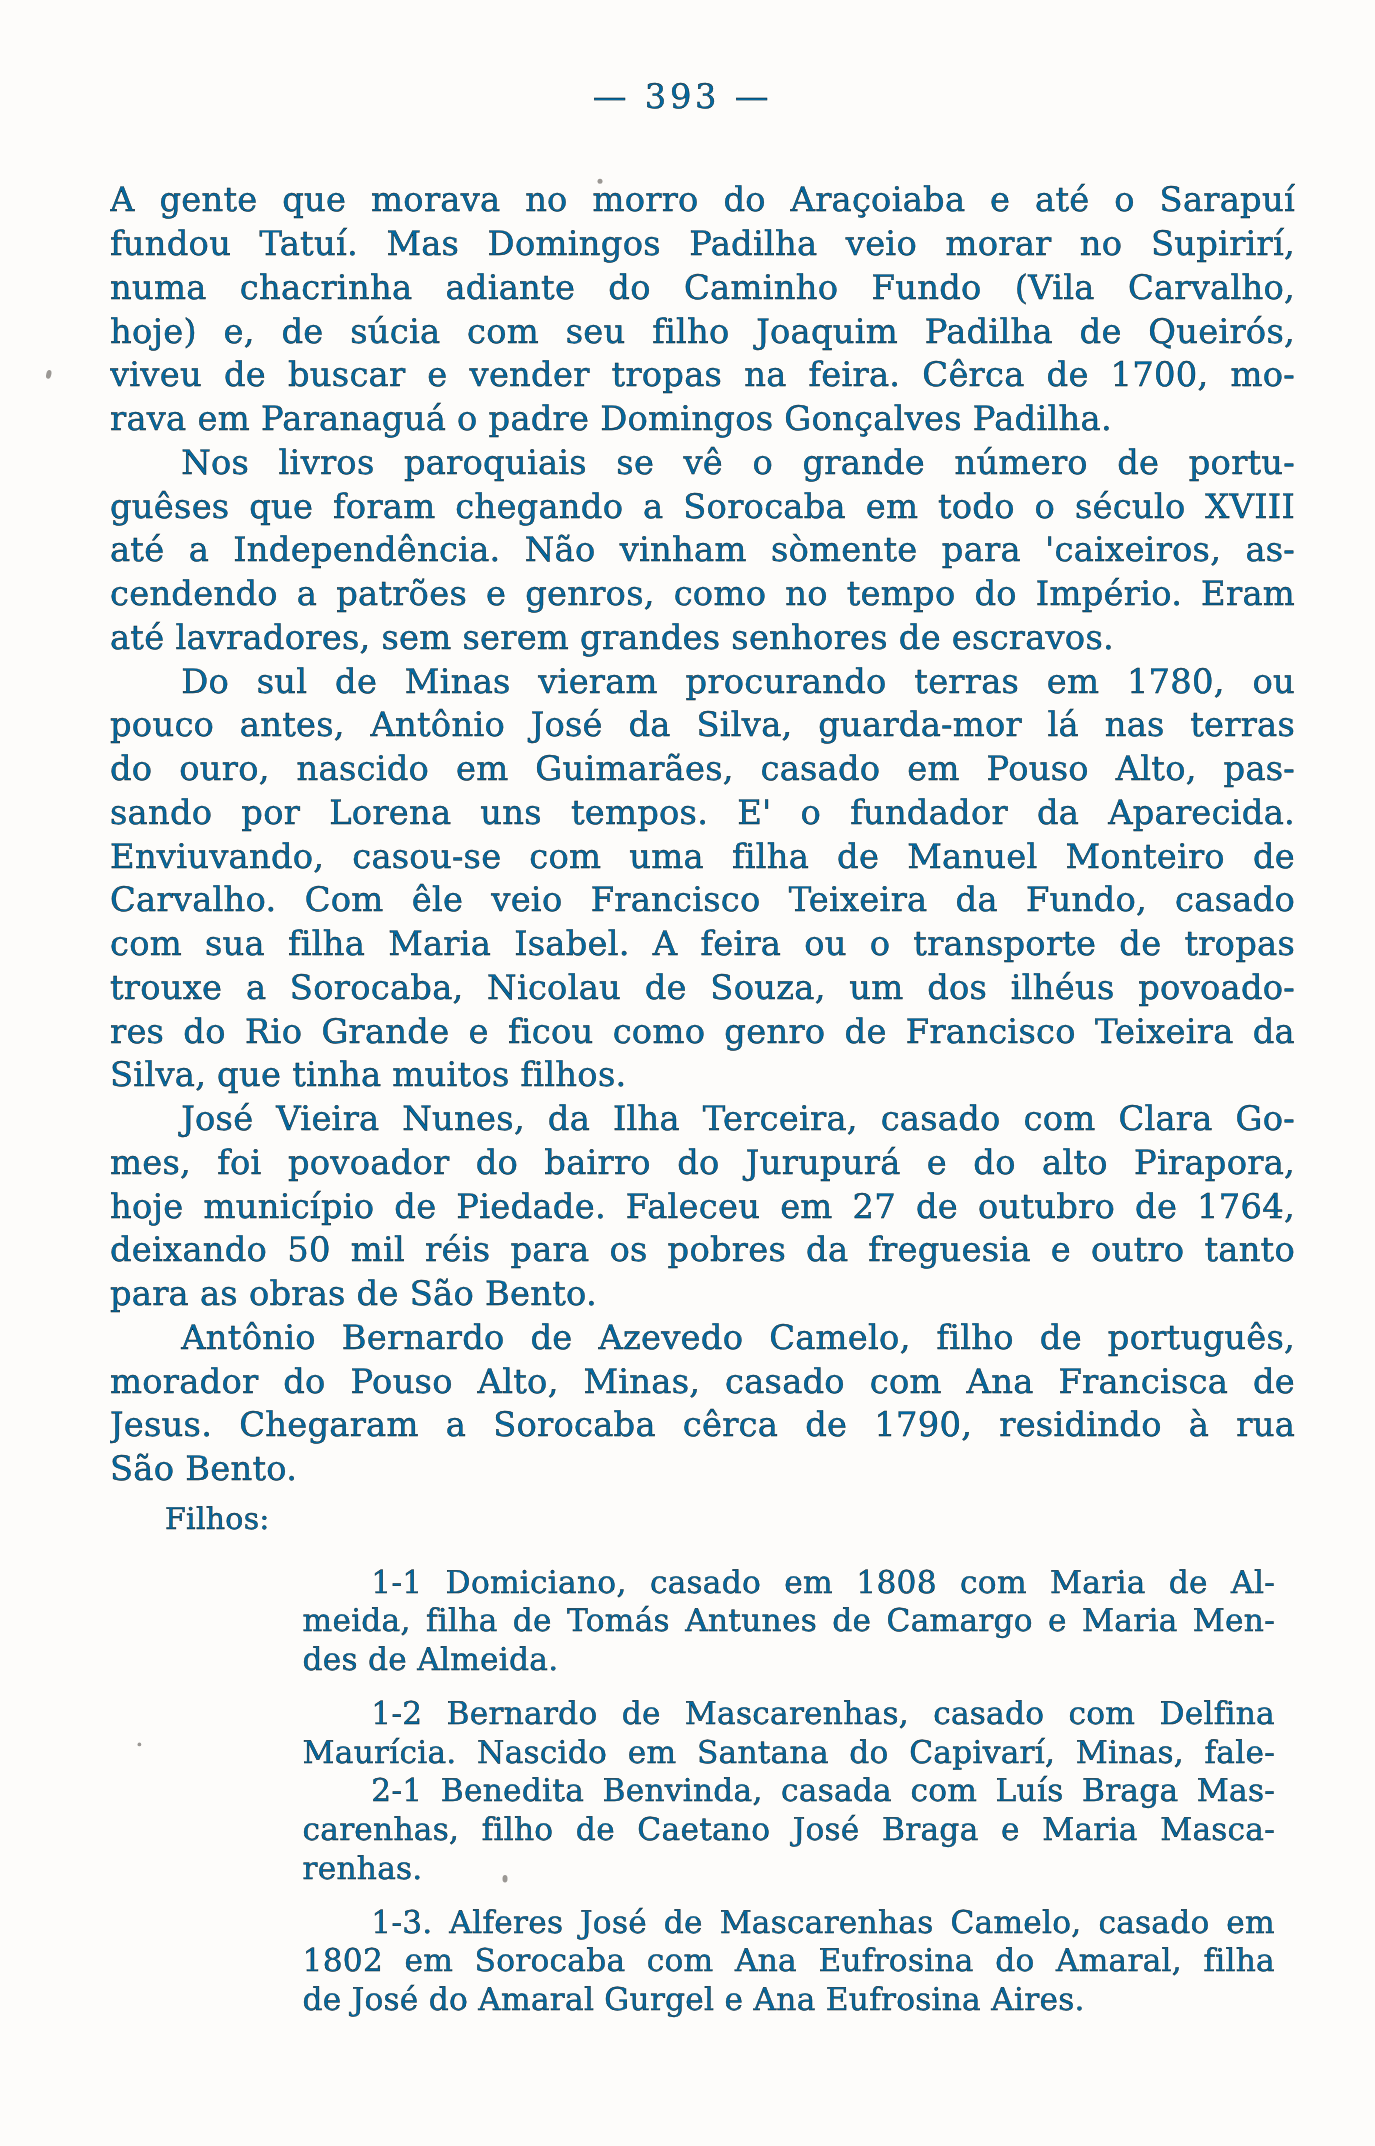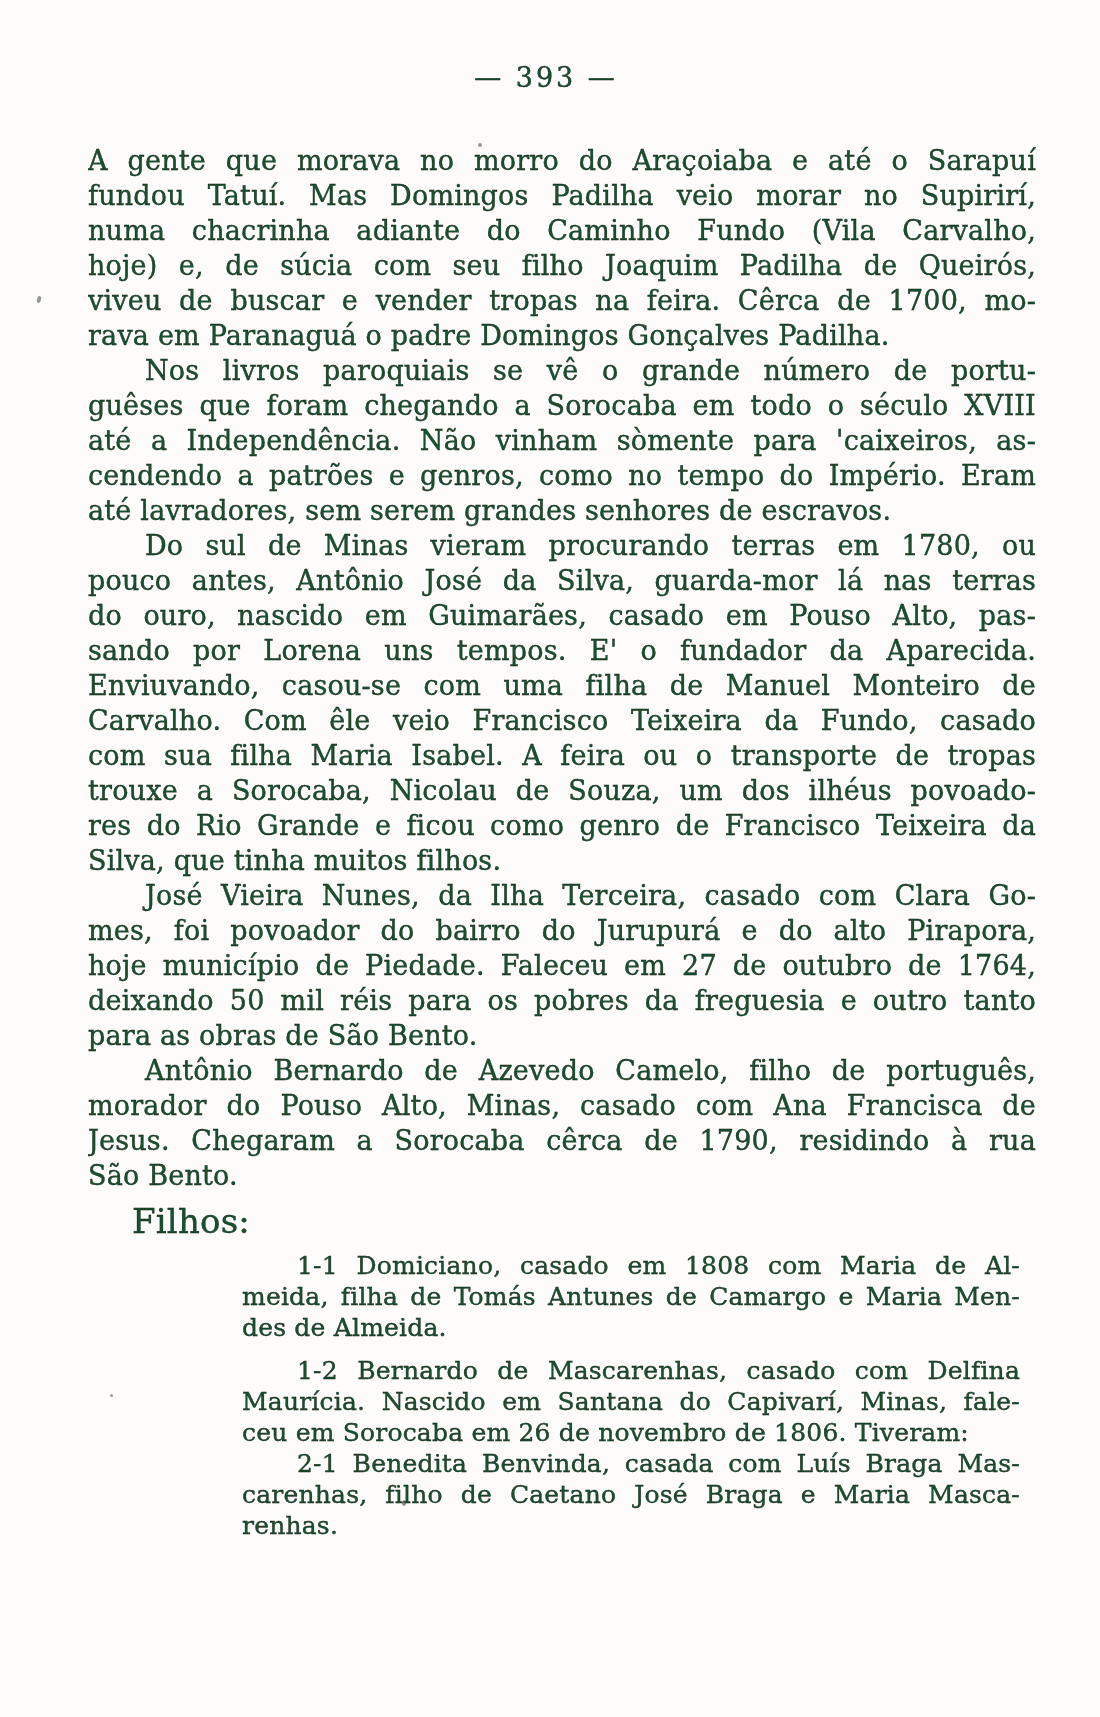--- a/index.html
+++ b/index.html
@@ -6,21 +6,21 @@
     margin: 0;
     padding: 0;
     background: #e9e9e9;
   }
   .page {
     position: relative;
     width: 1100px;
     height: 1717px;
     background: #fdfcfa;
     font-family: "DejaVu Serif", "Liberation Serif", serif;
-    color: #14532d;
+    color: #0369a1;
     overflow: hidden;
     -webkit-text-stroke: 0.35px #181512;
   }
   .page-number {
     position: absolute;
     top: 62px;
     left: 72px;
     width: 948px;
     text-align: center;
     font-size: 27px;
@@ -42,21 +42,21 @@
     text-align: justify;
     text-align-last: justify;
     white-space: nowrap;
   }
   .line.first { text-indent: 57px; }
   .line.last  { text-align-last: left; white-space: normal; }
   .filhos-label {
     position: absolute;
     top: 1201px;
     left: 132px;
-    font-size: 34px;
+    font-size: 24px;
     letter-spacing: 0.2px;
   }
   .children-block {
     position: absolute;
     top: 1250px;
     left: 230px;
     width: 790px;
     font-size: 25px;
     line-height: 31px;
     letter-spacing: 0.2px;
@@ -130,26 +130,30 @@
 
   <div class="children-block">
       <div class="entry no-gap">
         <div class="line first">1-1 Domiciano, casado em 1808 com Maria de Al-</div>
         <div class="line">meida, filha de Tomás Antunes de Camargo e Maria Men-</div>
         <div class="line last">des de Almeida.</div>
       </div>
       <div class="entry">
         <div class="line first">1-2 Bernardo de Mascarenhas, casado com Delfina</div>
         <div class="line">Maurícia. Nascido em Santana do Capivarí, Minas, fale-</div>
-        <div class="line last">ceu em Sorocaba em 26 de novembro de 1806. Tiveram:</div>
       </div>
       <div class="entry no-gap">
         <div class="line first">2-1 Benedita Benvinda, casada com Luís Braga Mas-</div>
         <div class="line">carenhas, filho de Caetano José Braga e Maria Masca-</div>
         <div class="line last">renhas.</div>
+      </div>
+      <div class="entry">
+        <div class="line first">1-3. Alferes José de Mascarenhas Camelo, casado em</div>
+        <div class="line">1802 em Sorocaba com Ana Eufrosina do Amaral, filha</div>
+        <div class="line last">de José do Amaral Gurgel e Ana Eufrosina Aires.</div>
       </div>
     </div>
 
   <div class="speck s1"></div>
   <div class="speck s2"></div>
   <div class="speck s3"></div>
   <div class="speck s4"></div>
 </div>
 
 </body></html>

